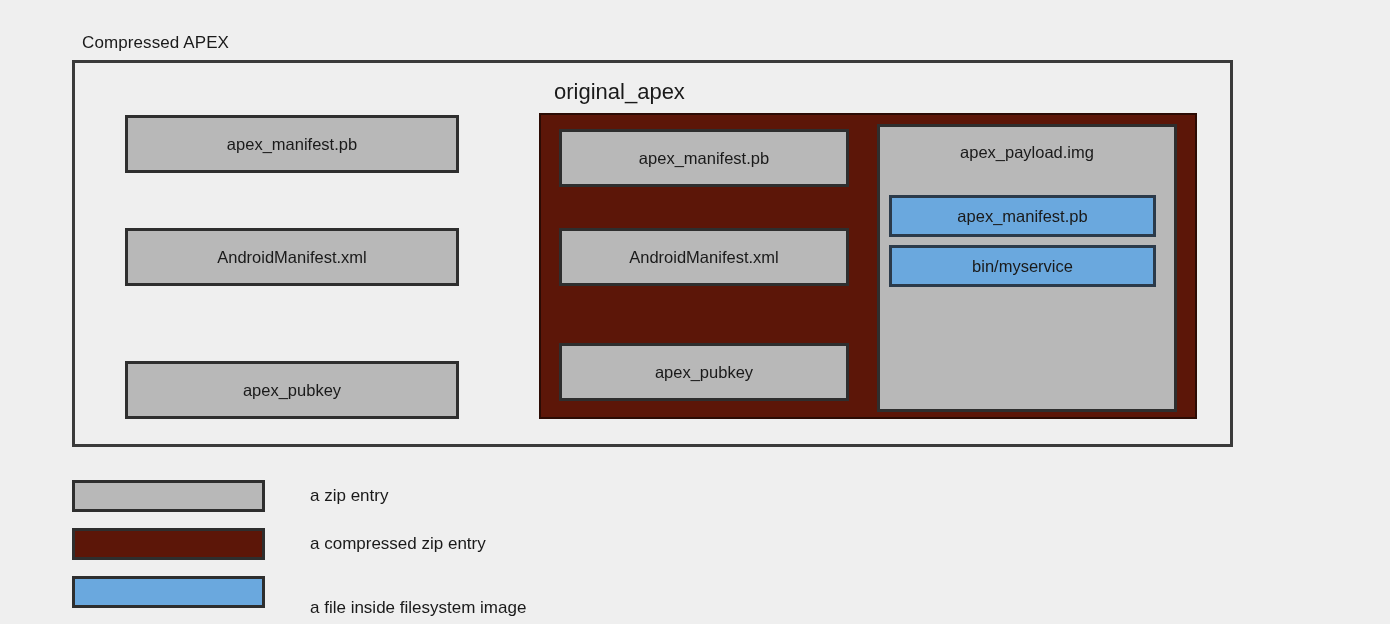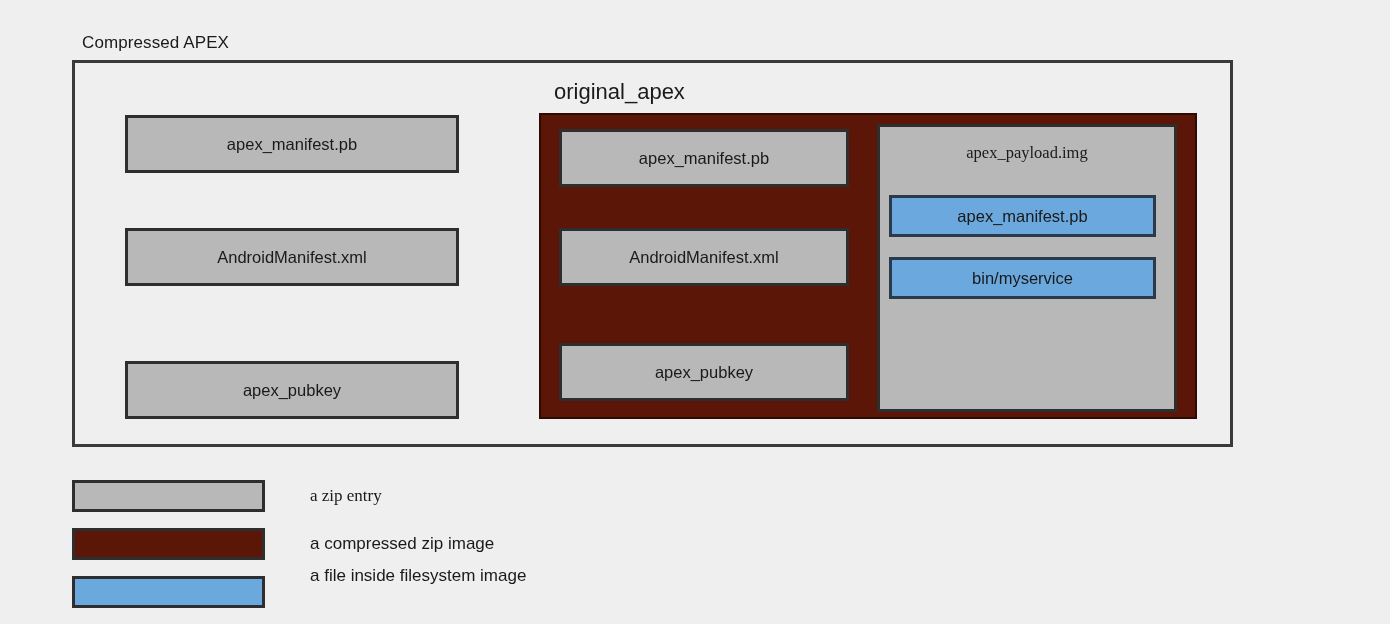--- a/index.html
+++ b/index.html
@@ -83,60 +83,59 @@
     background: #b8b8b8;
     border: 3px solid #2e2e2e;
   }
   .payload-title {
     position: absolute;
     left: 0; right: 0; top: 16px;
     text-align: center;
     font-size: 16.5px;
     color: #1a1a1a;
     white-space: nowrap;
-    font-family: Liberation Serif, serif;
   }
 
   
   .fs-file {
     left: 9px; width: 267px; height: 42px;
     background: #6aa8de;
     border: 3px solid #2b3a4a;
     display: flex;
     align-items: center;
     justify-content: center;
     font-size: 16.5px;
     color: #1a1a1a;
     white-space: nowrap;
   }
   .fs-1 { top: 68px; }
-  .fs-2 { top: 130px; }
+  .fs-2 { top: 118px; }
   .fs-3 { top: 192px; }
 
   
   .legend-swatch {
     left: 72px; width: 193px; height: 32px;
     border: 3px solid #2e2e2e;
   }
   .sw-1 { top: 480px; background: #b8b8b8; }
   .sw-2 { top: 528px; background: #5c1608; }
   .sw-3 { top: 576px; background: #6aa8de; }
 
   .legend-text {
     left: 310px;
     height: 32px;
     display: flex;
     align-items: center;
     font-size: 17px;
     color: #1a1a1a;
     white-space: nowrap;
   }
-  .lt-1 { top: 480px; font-family: Liberation Serif, serif; }
+  .lt-1 { top: 480px; }
   .lt-2 { top: 528px; }
-  .lt-3 { top: 560px; }
+  .lt-3 { top: 592px; }
 </style>
 </head>
 <body>
 
 <div id="canvas">
 
   <div class="abs outer-label">Compressed APEX</div>
 
   <div class="abs outer-box">
 
@@ -160,18 +159,18 @@
 
       <div class="abs fs-file fs-1">apex_manifest.pb</div>
       <div class="abs fs-file fs-2">bin/myservice</div>
     </div>
   </div>
 
   <div class="abs legend-swatch sw-1"></div>
   <div class="abs legend-text lt-1">a zip entry</div>
 
   <div class="abs legend-swatch sw-2"></div>
-  <div class="abs legend-text lt-2">a compressed zip image</div>
+  <div class="abs legend-text lt-2">a compressed zip entry</div>
 
   <div class="abs legend-swatch sw-3"></div>
   <div class="abs legend-text lt-3">a file inside filesystem image</div>
 
 </div>
 
 </body></html>

